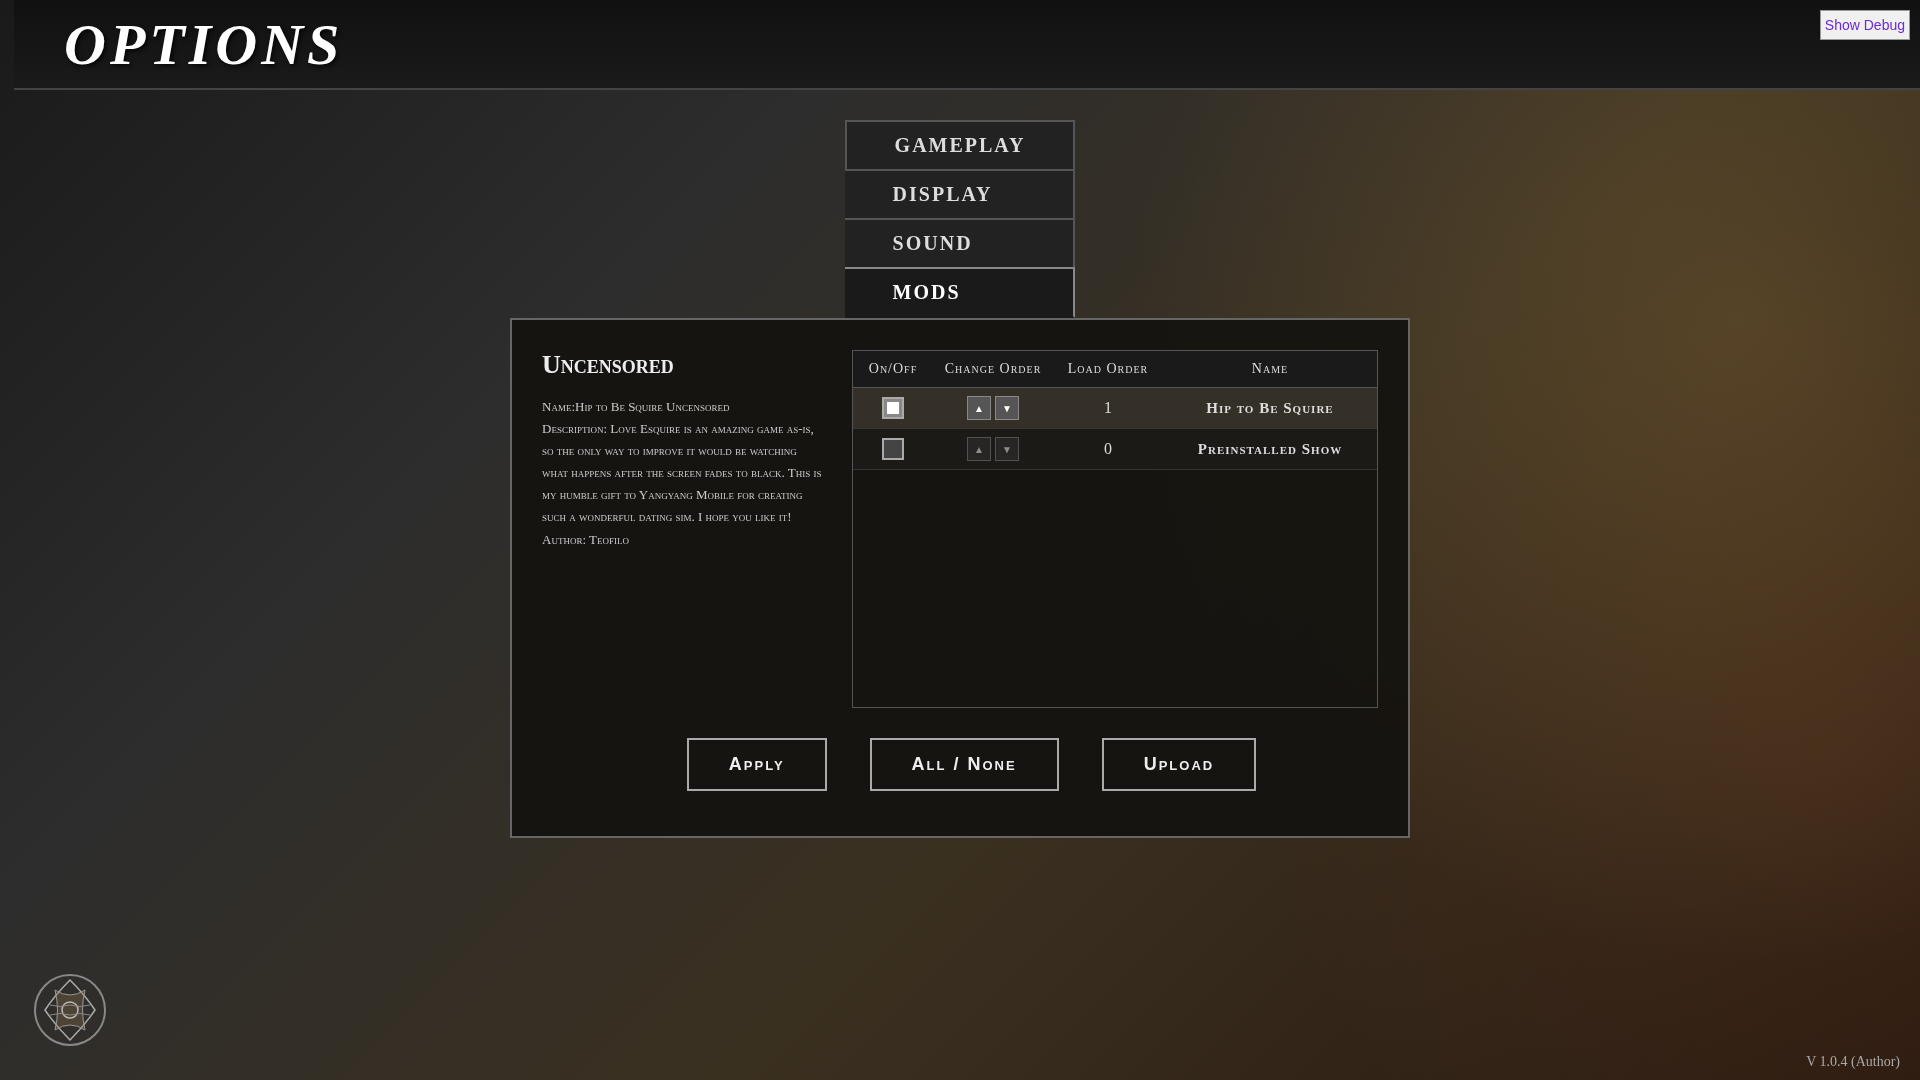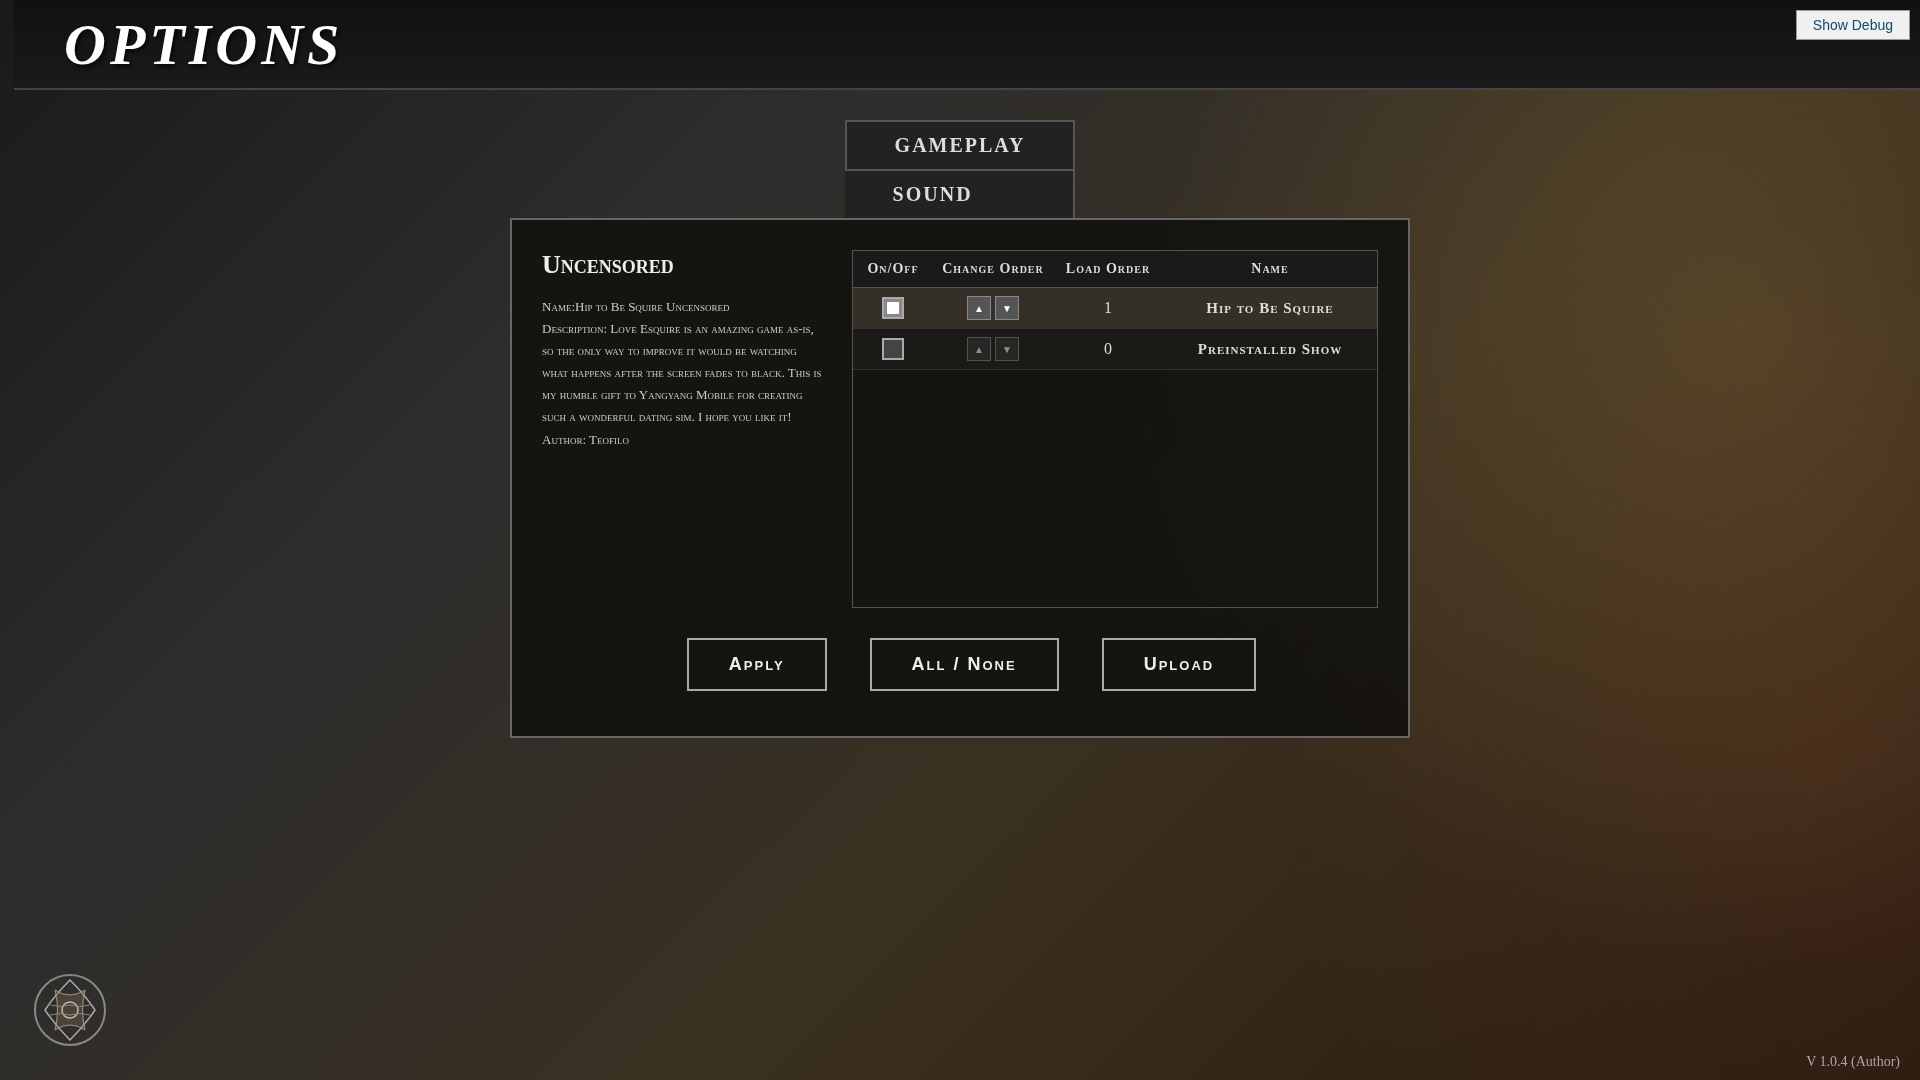--- a/index.html
+++ b/index.html
@@ -59,24 +59,24 @@
       text-shadow: 2px 2px 4px rgba(0,0,0,0.8);
     }
 
     
     .debug-btn {
       position: absolute;
       top: 10px;
       right: 10px;
       background: #f0f0f0;
       border: 1px solid #999;
-      padding: 6px 16px;
+      padding: 6px 4px;
       font-size: 14px;
       cursor: pointer;
-      color: #0c4a6e;
+      color: #6d28d9;
       z-index: 20;
     }
 
     
     .version-text {
       position: absolute;
       bottom: 10px;
       right: 20px;
       color: #aaa;
       font-size: 14px;
@@ -190,21 +190,21 @@
       display: grid;
       grid-template-columns: 80px 120px 110px 1fr;
       background: #1a1a1a;
       border: 1px solid #555;
       padding: 10px 0;
       text-align: center;
     }
 
     .th-cell {
       font-size: 14px;
-      font-weight: bold;
+      font-weight: normal;
       font-variant: small-caps;
       color: #ddd;
       letter-spacing: 1px;
     }
 
     
     .table-body {
       border: 1px solid #555;
       border-top: none;
       flex: 1;
@@ -331,21 +331,23 @@
 <button class="debug-btn">Show Debug</button>
 
 <div class="header">
   <span class="page-title">Options</span>
 </div>
 
 <div class="main-content">
 
   <div class="tabs-row">
     <div class="tab">Gameplay</div>
+    <div class="tab">Display</div>
     <div class="tab">Sound</div>
+    <div class="tab active">Mods</div>
   </div>
 
   <div class="panel">
     <div class="panel-inner">
 
       <div class="description-area">
         <div class="description-title">Uncensored</div>
         <div class="description-text">
           <span>Name:Hip to Be Squire Uncensored</span><br>
           <span>Description: Love Esquire is an amazing game as-is, so the only way to improve it would be watching what happens after the screen fades to black. This is my humble gift to Yangyang Mobile for creating such a wonderful dating sim. I hope you like it!</span><br>

